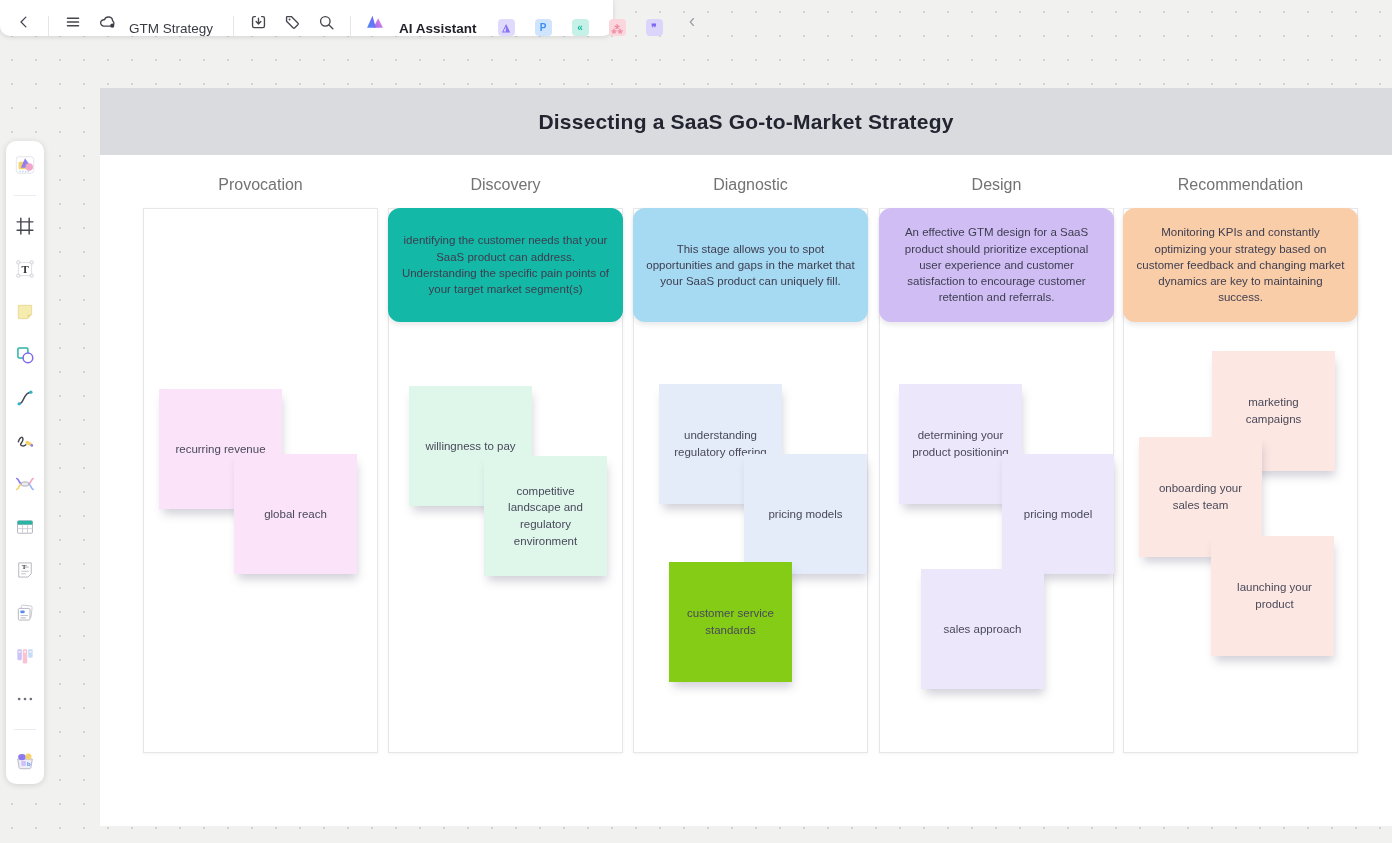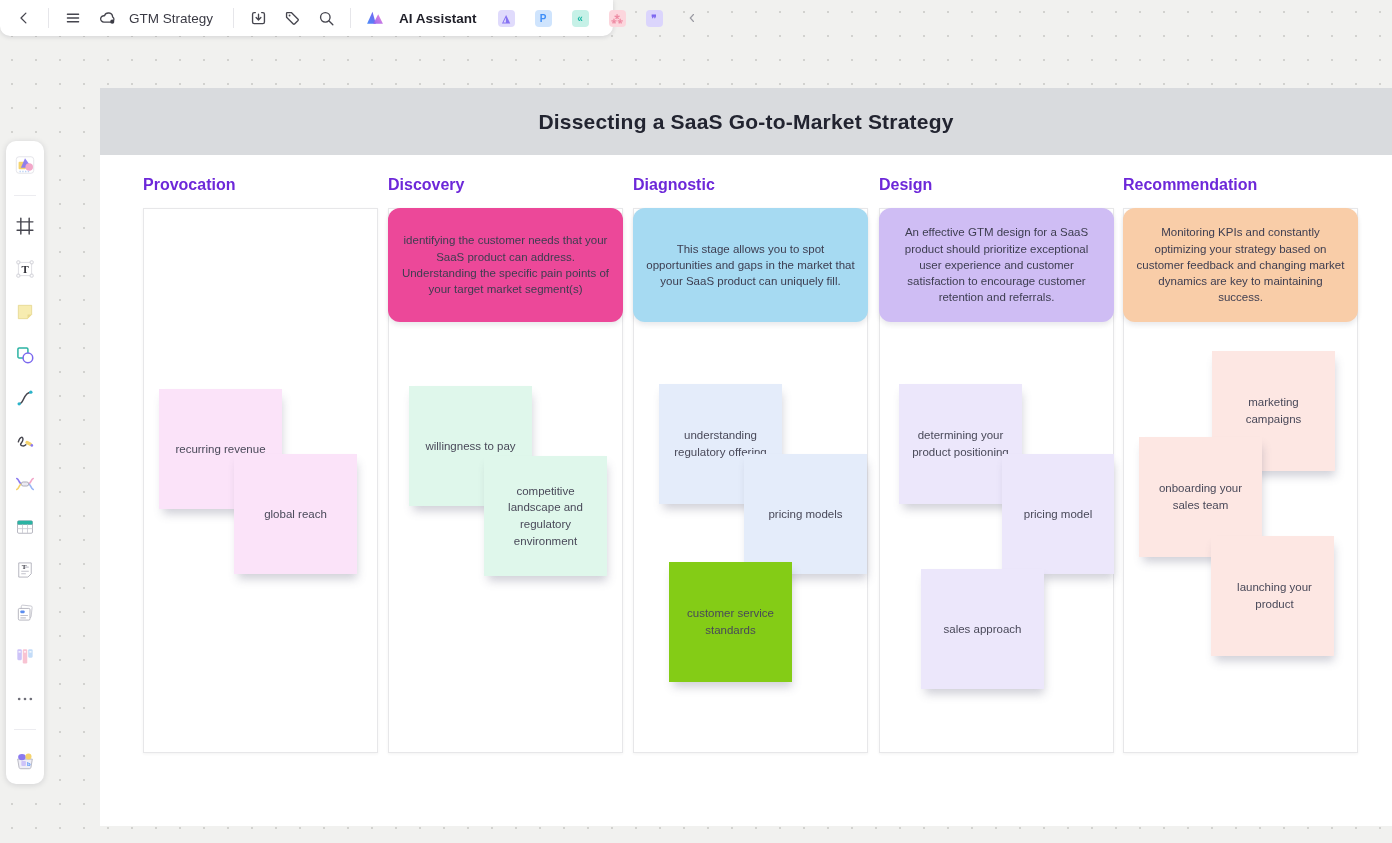--- a/index.html
+++ b/index.html
@@ -9,21 +9,21 @@
     font-family:"Liberation Sans", sans-serif;
     background-color:#f1f1ef;
     background-image:radial-gradient(#d2d2cf 1.2px, transparent 1.4px);
     background-size:24px 24px;
   }
   
   .toolbar {
     position:absolute; left:0; top:0; width:613px; height:36px;
     background:#fff; border-radius:0 0 10px 10px;
     box-shadow:0 1px 5px rgba(20,20,40,.14);
-    display:flex; align-items:center; padding:0 10px 0 10px; gap:6px; z-index:30;
+    display:flex; align-items:flex-end; padding:0 10px 0 10px; gap:6px; z-index:30;
   }
   .tb-btn { width:28px; height:28px; border-radius:6px; display:flex; align-items:center; justify-content:center; cursor:pointer; flex:0 0 auto; }
   .tb-btn svg { display:block; }
   .tb-divider { width:1px; height:20px; background:#e6e6ea; margin:0 4px; flex:0 0 auto; }
   .board-title { font-size:13.5px; color:#3a3a44; margin:0 10px 0 2px; white-space:nowrap; }
   .ai-label { font-size:13.5px; font-weight:700; color:#1f1f28; margin:0 8px 0 4px; white-space:nowrap; }
   .app-icon {
     width:17px; height:17px; border-radius:4px; margin:0 7px 0 7px;
     display:flex; align-items:center; justify-content:center;
     font-size:10px; font-weight:700; cursor:pointer; flex:0 0 auto;
@@ -37,22 +37,22 @@
   .sb-btn { width:26px; height:26px; border-radius:6px; display:flex; align-items:center; justify-content:center; cursor:pointer; }
   .sb-divider { width:22px; height:1px; background:#ececf0; }
   
   .board-canvas { position:absolute; left:100px; top:88px; width:1312px; height:738px; background:#fff; z-index:1; }
   .board-banner {
     position:absolute; left:0; top:0; width:1292px; height:67px; background:#d9dbde;
     display:flex; align-items:center; justify-content:center;
   }
   .board-banner-title { font-size:21px; font-weight:600; color:#222430; letter-spacing:.2px; }
   .col-label {
-    position:absolute; top:88px; width:235px; height:24px; text-align:left;
-    font-size:16px; font-weight:700; color:#6d28d9; cursor:pointer;
+    position:absolute; top:88px; width:235px; height:24px; text-align:center;
+    font-size:16px; font-weight:400; color:#737373; cursor:pointer;
   }
   .col-frame {
     position:absolute; top:120px; width:235px; height:545px;
     background:#fff; border:1px solid #e7e7e9; box-shadow:0 1px 3px rgba(0,0,0,.05); cursor:pointer;
   }
   .col-card {
     position:absolute; left:-1px; top:-1px; width:235px; height:114px; border-radius:12px;
     display:flex; align-items:center; justify-content:center; text-align:center;
     padding:12px 13px; font-size:11.5px; line-height:1.42; color:#3d3d50;
     box-shadow:0 3px 5px rgba(40,40,60,.10); cursor:pointer;
@@ -74,21 +74,21 @@
     <span class="board-banner-title">Dissecting a SaaS Go-to-Market Strategy</span>
   </div>
   <div id="columns">
       <div class="col-label" style="left: 43px;">Provocation</div>
       <div class="col-frame" style="left: 43px;">
         <div class="sticky" style="left: 15px; top: 180px; background: rgb(251, 227, 249);">recurring revenue</div>
         <div class="sticky" style="left: 90px; top: 245px; background: rgb(251, 227, 249);">global reach</div>
       </div>
       <div class="col-label" style="left: 288px;">Discovery</div>
       <div class="col-frame" style="left: 288px;">
-        <div class="col-card" style="background: #ec4899;">identifying the customer needs that your SaaS product can address. Understanding the specific pain points of your target market segment(s)</div>
+        <div class="col-card" style="background: #14b8a6;">identifying the customer needs that your SaaS product can address. Understanding the specific pain points of your target market segment(s)</div>
         <div class="sticky" style="left: 20px; top: 177px; background: rgb(223, 247, 235);">willingness to pay</div>
         <div class="sticky" style="left: 95px; top: 247px; background: rgb(223, 247, 235);">competitive landscape and regulatory environment</div>
       </div>
       <div class="col-label" style="left: 533px;">Diagnostic</div>
       <div class="col-frame" style="left: 533px;">
         <div class="col-card" style="background: rgb(166, 218, 242);">This stage allows you to spot opportunities and gaps in the market that your SaaS product can uniquely fill.</div>
         <div class="sticky" style="left: 25px; top: 175px; background: rgb(228, 236, 250);">understanding regulatory offering</div>
         <div class="sticky" style="left: 110px; top: 245px; background: rgb(228, 236, 250);">pricing models</div>
         <div class="sticky" style="left: 35px; top: 353px; background: #84cc16;">customer service standards</div>
       </div>

